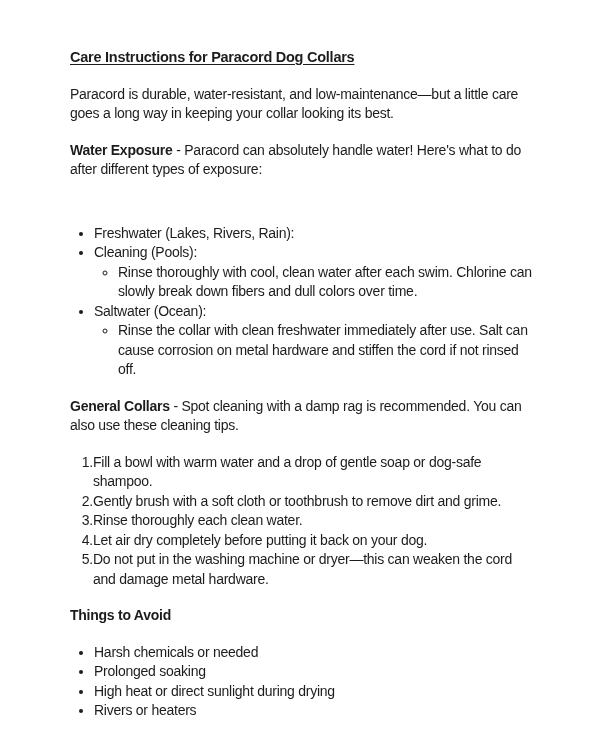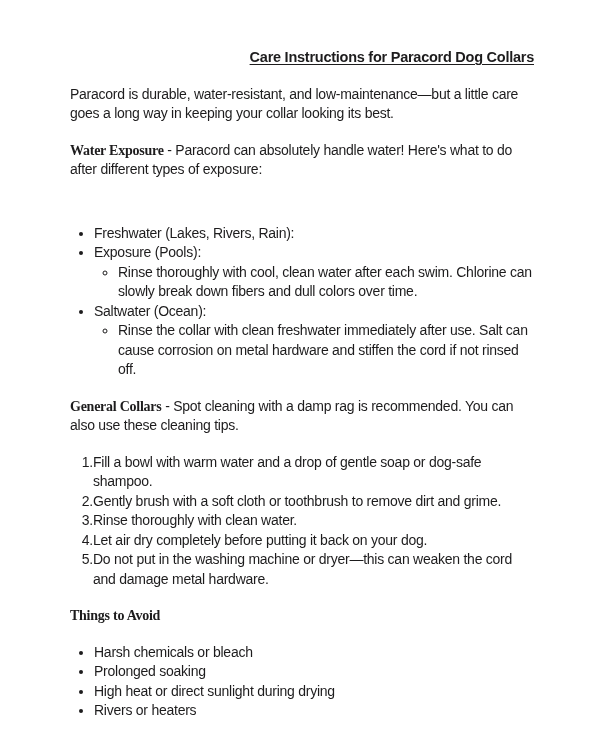--- a/index.html
+++ b/index.html
@@ -13,23 +13,22 @@
     color: #1d1c1d;
     padding: 48px 66px 0 70px;
     overflow: hidden;
   }
   .block { margin-bottom: 17px; }
   .doc-title {
     font-size: 14.5px;
     font-weight: 700;
     text-decoration: underline;
     text-underline-offset: 2px;
-    text-align: right;
   }
-  .bold { font-weight: 700; font-family: Liberation Serif, serif; }
+  .bold { font-weight: 700; }
   ul.bullets { list-style: disc; padding-left: 24px; margin-top: 44px; }
   ul.bullets ul.sub { list-style: circle; padding-left: 24px; margin: 0; }
   ol.steps { list-style: none; counter-reset: step; padding-left: 23px; }
   ol.steps > li { counter-increment: step; position: relative; }
   ol.steps > li::before {
     content: counter(step) ".";
     position: absolute;
     right: 100%;
     white-space: nowrap;
   }
@@ -47,21 +46,21 @@
 
   <p class="block"><span class="bold">Water Exposure</span><span> - Paracord can absolutely handle water! Here's what to do after different types of exposure:</span></p>
 
   <ul class="bullets block">
 
       <li>
         <span>Freshwater (Lakes, Rivers, Rain):</span>
       </li>
 
       <li>
-        <span>Exposure (Pools):</span>
+        <span>Cleaning (Pools):</span>
         <ul class="sub">
           <li>Rinse thoroughly with cool, clean water after each swim. Chlorine can slowly break down fibers and dull colors over time.</li>
         </ul>
       </li>
 
       <li>
         <span>Saltwater (Ocean):</span>
         <ul class="sub">
           <li>Rinse the collar with clean freshwater immediately after use. Salt can cause corrosion on metal hardware and stiffen the cord if not rinsed off.</li>
         </ul>
@@ -69,32 +68,32 @@
     </ul>
 
   <p class="block"><span class="bold">General Collars</span><span> - Spot cleaning with a damp rag is recommended. You can also use these cleaning tips.</span></p>
 
   <ol class="steps block">
 
       <li>Fill a bowl with warm water and a drop of gentle soap or dog-safe shampoo.</li>
 
       <li>Gently brush with a soft cloth or toothbrush to remove dirt and grime.</li>
 
-      <li>Rinse thoroughly with clean water.</li>
+      <li>Rinse thoroughly each clean water.</li>
 
       <li>Let air dry completely before putting it back on your dog.</li>
 
       <li>Do not put in the washing machine or dryer—this can weaken the cord and damage metal hardware.</li>
     </ol>
 
   <p class="bold heading-block">Things to Avoid</p>
 
   <ul class="avoid">
 
-      <li>Harsh chemicals or bleach</li>
+      <li>Harsh chemicals or needed</li>
 
       <li>Prolonged soaking</li>
 
       <li>High heat or direct sunlight during drying</li>
 
       <li>Rivers or heaters</li>
     </ul>
 
 </div>
 

